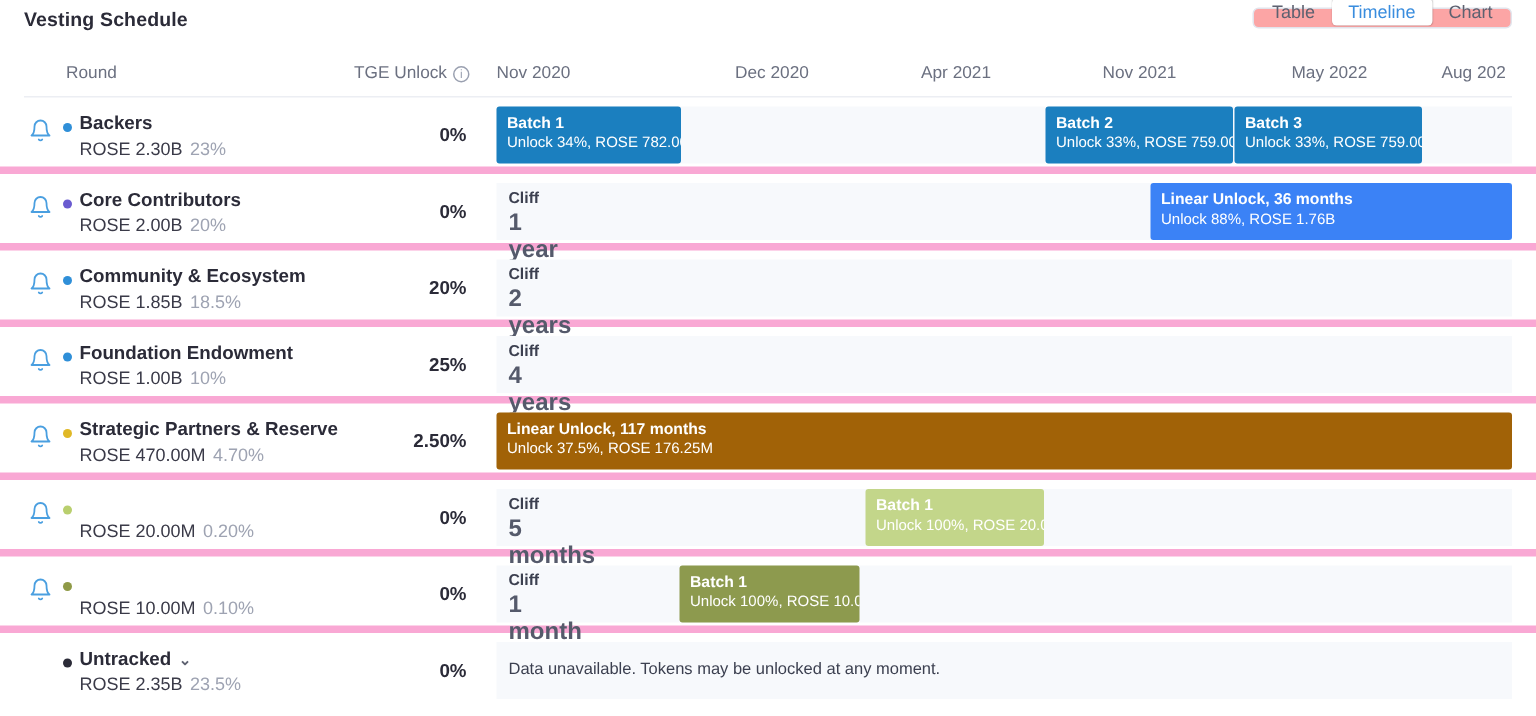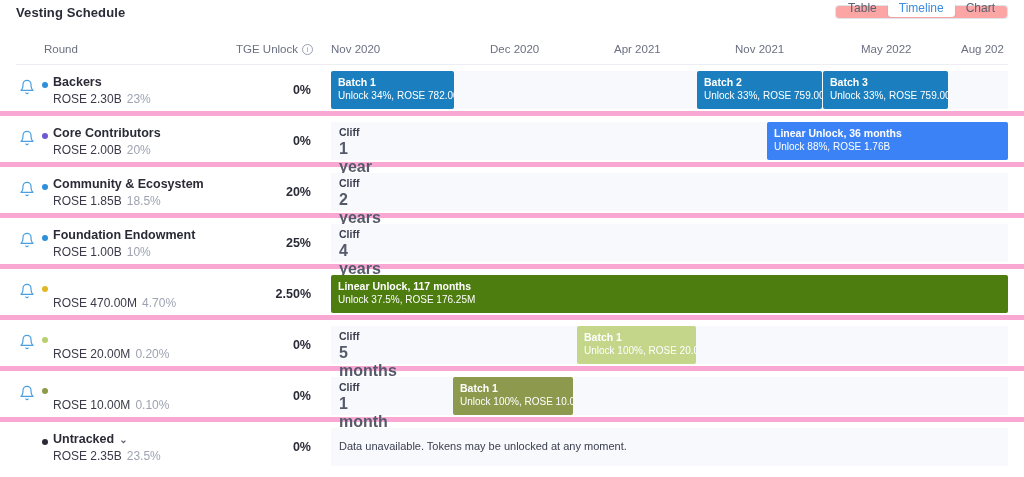--- a/index.html
+++ b/index.html
@@ -241,25 +241,26 @@
             <div class="c-s">4 years</div>
           </div>
         </div>
       </div>
       <div class="row">
         <div class="bell"><svg width="16" height="16" viewBox="0 0 24 24" fill="none" stroke="#4a9fe0" stroke-width="1.8" stroke-linecap="round" stroke-linejoin="round">
             <path d="M18 8a6 6 0 0 0-12 0c0 7-3 9-3 9h18s-3-2-3-9"></path>
             <path d="M13.7 21a2 2 0 0 1-3.4 0"></path>
           </svg></div>
         <span class="dot" style="background: rgb(224, 184, 38);"></span>
+        <div class="rname">Strategic Partners &amp; Reserve</div>
         <div class="rsub"><span>ROSE 470.00M</span><span class="pct">4.70%</span></div>
         <div class="tge">2.50%</div>
         <div class="track">
           <div class="trackbg"></div>
-          <div class="bar" style="left: 0px; width: 677px; background: #4d7c0f;">
+          <div class="bar" style="left: 0px; width: 677px; background: #a16207;">
             <div class="b-t">Linear Unlock, 117 months</div>
             <div class="b-s">Unlock 37.5%, ROSE 176.25M</div>
           </div>
         </div>
       </div>
       <div class="row">
         <div class="bell"><svg width="16" height="16" viewBox="0 0 24 24" fill="none" stroke="#4a9fe0" stroke-width="1.8" stroke-linecap="round" stroke-linejoin="round">
             <path d="M18 8a6 6 0 0 0-12 0c0 7-3 9-3 9h18s-3-2-3-9"></path>
             <path d="M13.7 21a2 2 0 0 1-3.4 0"></path>
           </svg></div>

